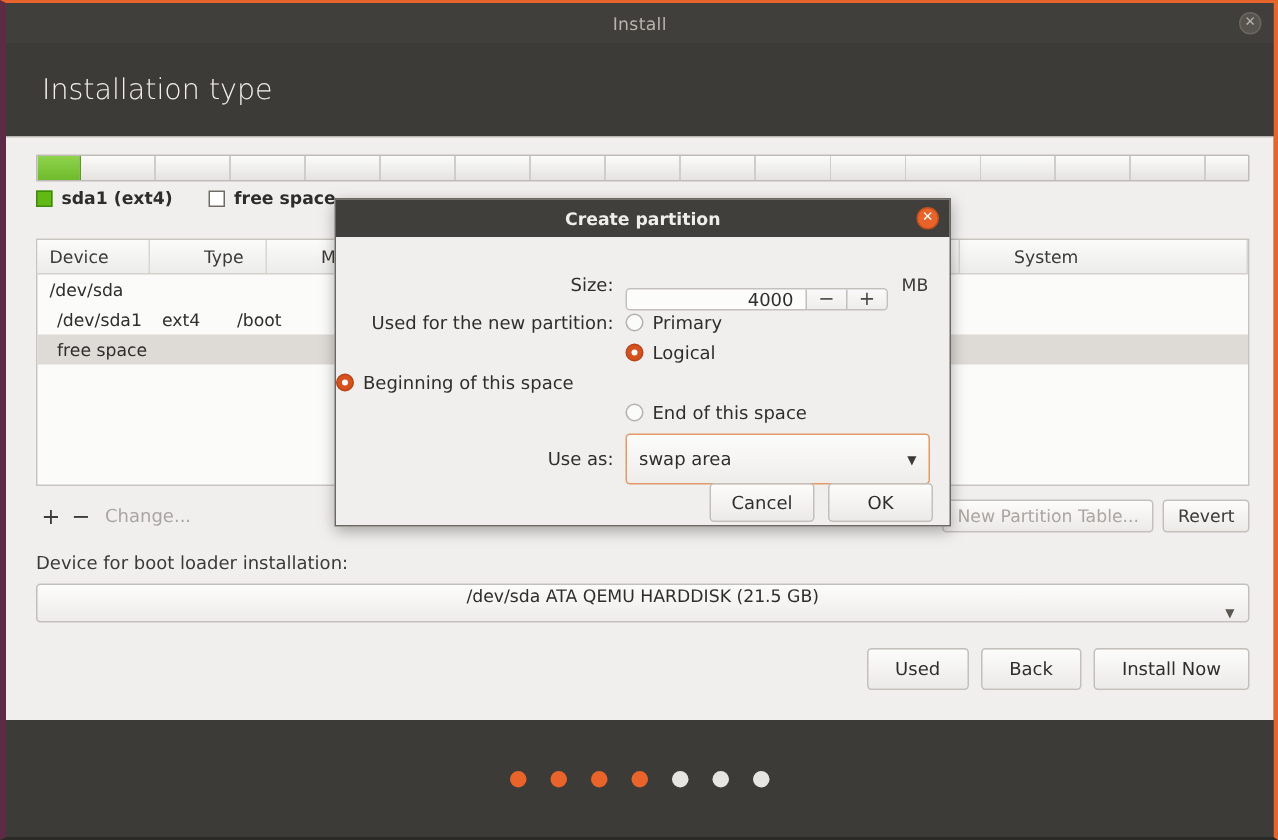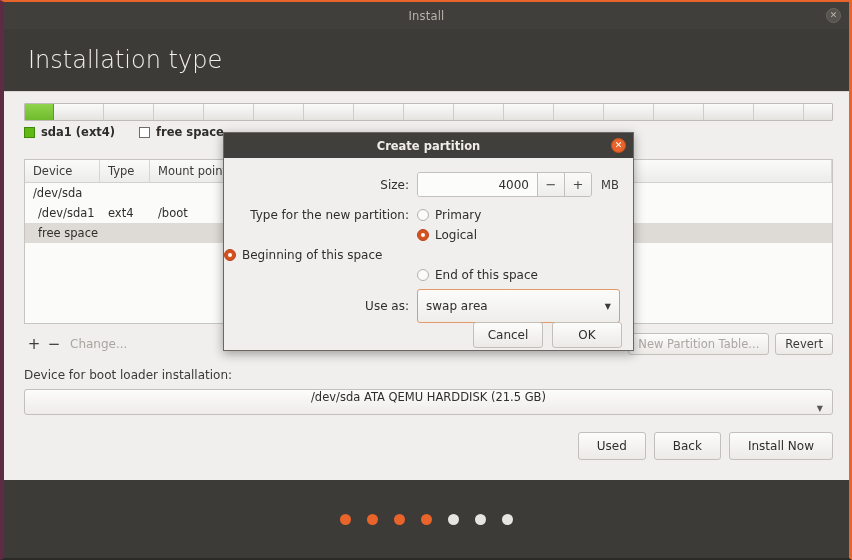--- a/index.html
+++ b/index.html
@@ -42,21 +42,21 @@
 
   
   #pageheader {
     position: absolute; left: 0; top: 27px;
     width: 845px; height: 62px;
     background: #3c3b37;
     display: flex; align-items: center;
   }
   #pageheader .ptitle {
     margin-left: 24px;
-    font-size: 24px; color: #f2efec; font-weight: 300;
+    font-size: 19px; color: #f2efec; font-weight: 300;
   }
 
   
   #body {
     position: absolute; left: 0; top: 89px;
     width: 845px; height: 389px;
     background: #f0efed;
     border-top: 1px solid #dad7d2;
   }
 
@@ -103,20 +103,21 @@
   #parttable {
     position: absolute; left: 20px; top: 67px;
     width: 809px; height: 165px;
     background: #fbfbfa;
     border: 1px solid #c8c5c0;
   }
   #thead {
     display: flex; height: 23px;
     background: linear-gradient(#fbfbfa, #ececea);
     border-bottom: 1px solid #d4d1cc;
+    gap: 28px;
   }
   #thead .th {
     font-size: 11.5px; color: #3b3a37;
     padding: 4px 8px;
     border-right: 1px solid #d9d6d1;
     white-space: nowrap;
   }
   .th.c-device { width: 75px; }
   .th.c-type   { width: 50px; }
   .th.c-mount  { width: 100px; }
@@ -230,21 +231,22 @@
   .rlabel {
     font-size: 12px; color: #2f2e2c; text-align: right;
   }
 
   
   #row-size { left: 0; top: 14px; width: 411px; }
   #row-size .rlabel { width: 193px; padding-right: 8px; }
   .spin {
     display: flex; align-items: stretch;
     border: 1px solid #c3c0bb; border-radius: 3px; overflow: hidden;
-    height: 25px;
+    height: 15px;
+    margin-top: 20px;
   }
   .spin .sfield {
     width: 119px; background: #fcfcfb;
     display: flex; align-items: center; justify-content: flex-end;
     padding-right: 8px; font-size: 12px; color: #2f2e2c;
   }
   .spin .sbtn {
     width: 27px; background: linear-gradient(#fbfafa, #ededea);
     border-left: 1px solid #c3c0bb;
     display: flex; align-items: center; justify-content: center;
@@ -423,21 +425,21 @@
         <span class="rlabel">Size:</span>
         <span class="spin">
           <span class="sfield">4000</span>
           <span class="sbtn">−</span>
           <span class="sbtn">+</span>
         </span>
         <span class="unit">MB</span>
       </div>
 
       <div class="row" id="row-type">
-        <span class="rlabel">Type for the new partition:</span>
+        <span class="rlabel">Used for the new partition:</span>
         <span class="radio">
           <span class="rdot"></span>
           <span class="rtext">Primary</span>
         </span>
       </div>
       <div class="row" id="row-type2">
         <span class="radio">
           <span class="rdot on"></span>
           <span class="rtext">Logical</span>
         </span>

